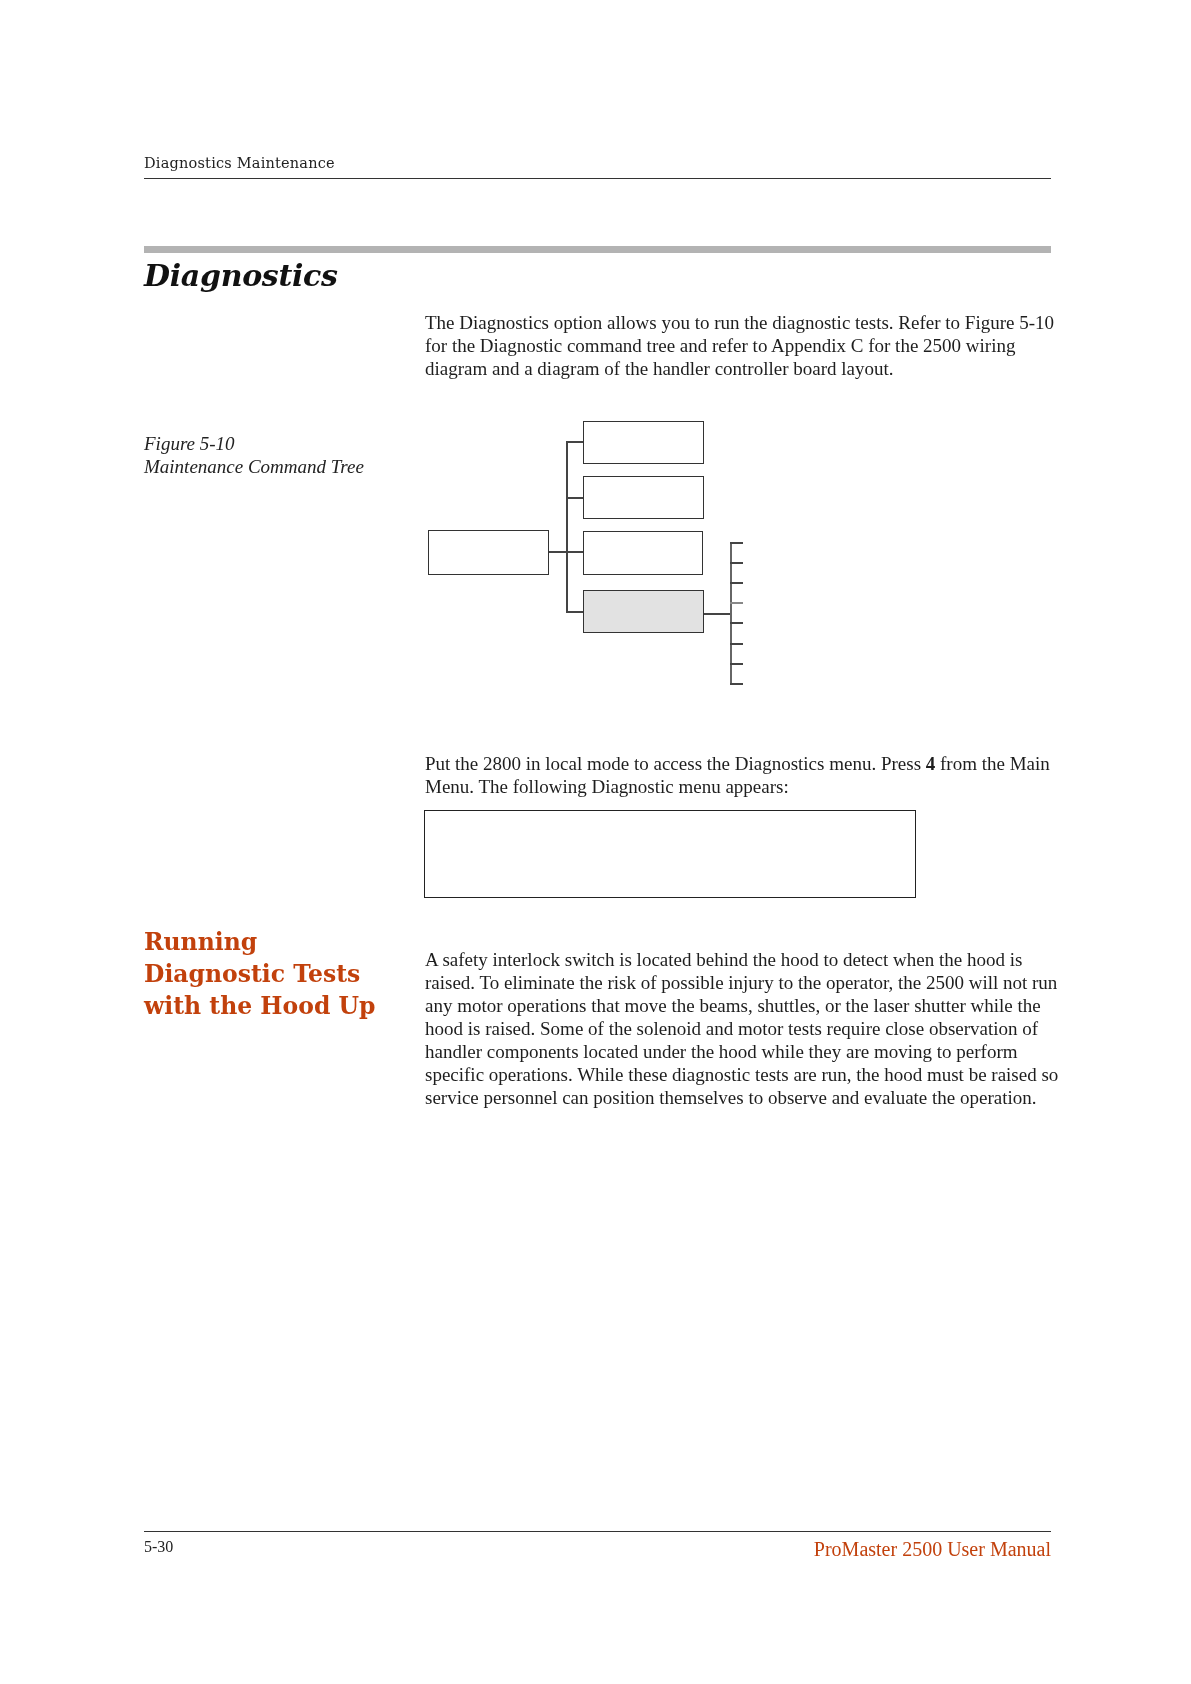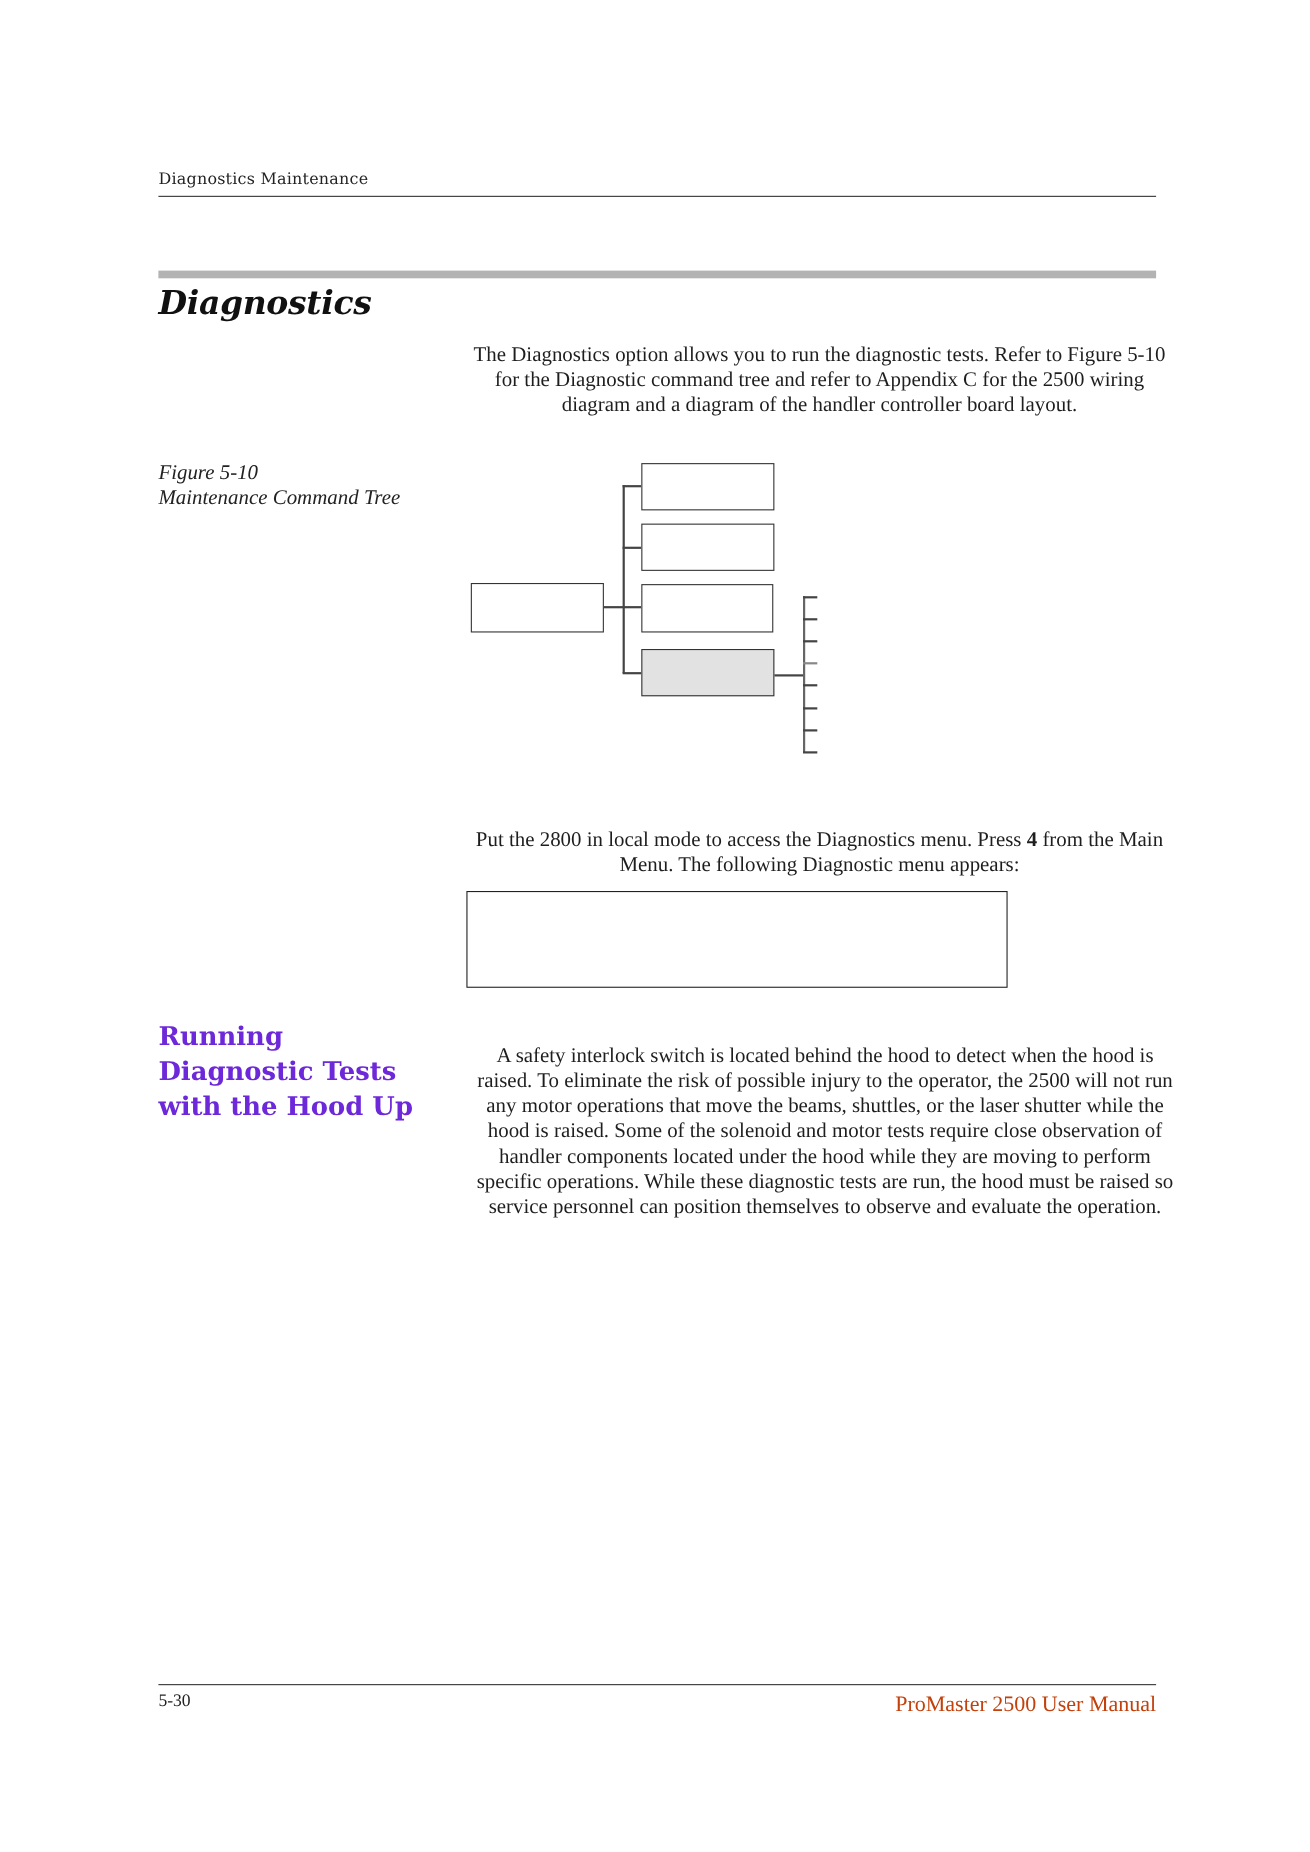--- a/index.html
+++ b/index.html
@@ -3,29 +3,29 @@
 <meta charset="utf-8">
 <style>
   html, body { margin: 0; padding: 0; background: #ffffff; }
   body { width: 1191px; height: 1684px; position: relative; overflow: hidden;
          font-family: "Liberation Serif", "DejaVu Serif", serif; color: #1a1a1a; }
   .abs { position: absolute; }
   .running-head { left: 144px; top: 155px; font-family: "DejaVu Serif", serif; font-size: 14.5px; color: #222; letter-spacing: 0.2px; }
   .head-rule { left: 144px; top: 178px; width: 907px; height: 1px; background: #333; }
   .section-bar { left: 144px; top: 246px; width: 907px; height: 7px; background: #b3b3b3; }
   .section-title { left: 144px; top: 258px; font-family: "DejaVu Serif", serif; font-weight: bold; font-size: 30px; color: #111; letter-spacing: -0.3px; font-style: italic; }
-  .body-text { font-size: 19px; line-height: 23px; color: #1e1e1e; width: 640px; text-align: center; }
+  .body-text { font-size: 19px; line-height: 23px; color: #1e1e1e; width: 640px; }
   .intro { left: 425px; top: 311px; }
-  .caption { left: 144px; top: 418px; font-style: italic; font-size: 19px; line-height: 23px; color: #222; }
+  .caption { left: 144px; top: 432px; font-style: italic; font-size: 19px; line-height: 23px; color: #222; }
   .tree-box { position: absolute; border: 1.6px solid #333; box-sizing: border-box; background: #fff; }
   .tree-box.highlight { background: #e2e2e2; }
   .line { position: absolute; background: #444; }
   .access { left: 425px; top: 752px; }
   .menu-box { left: 424px; top: 810px; width: 492px; height: 88px; border: 1.4px solid #222; box-sizing: border-box; }
-  .sub-title { left: 144px; top: 926px; width: 250px; font-family: "DejaVu Serif", serif; font-weight: bold; font-size: 23.5px; line-height: 32px; color: #6d28d9; }
+  .sub-title { left: 144px; top: 926px; width: 250px; font-family: "DejaVu Serif", serif; font-weight: bold; font-size: 23.5px; line-height: 32px; color: #c2410c; }
   .interlock { left: 425px; top: 948px; width: 650px; }
   .foot-rule { left: 144px; top: 1531px; width: 907px; height: 1px; background: #333; }
   .page-num { left: 144px; top: 1538px; font-size: 16px; color: #222; text-align: right; }
   .manual-name { right: 140px; top: 1538px; font-size: 20px; color: #c2410c; }
   b { font-weight: bold; }
 </style>
 </head>
 <body>
 
 <div class="abs running-head">Diagnostics Maintenance</div>

